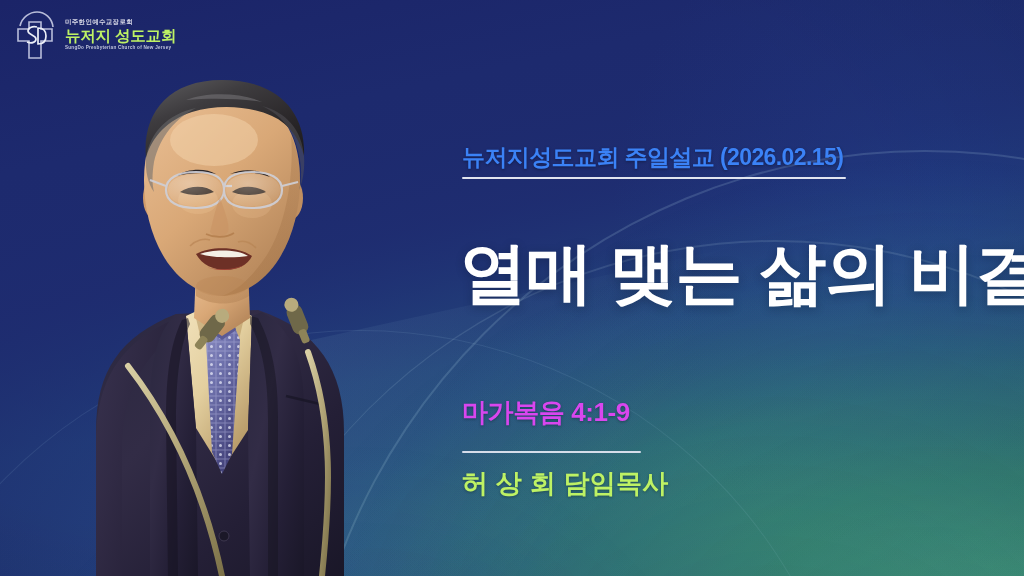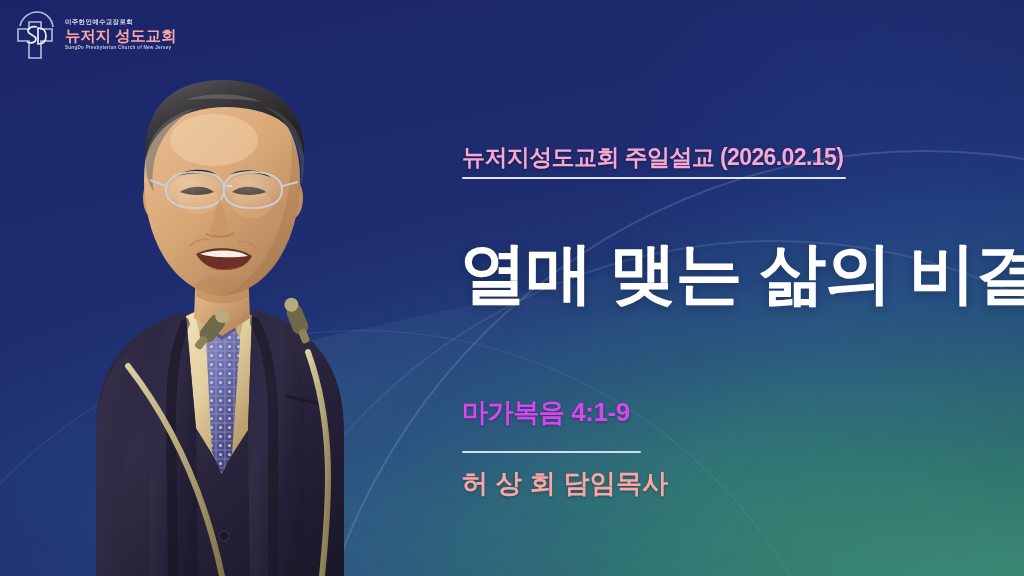--- a/index.html
+++ b/index.html
@@ -63,35 +63,35 @@
     position:absolute; left:12px; top:8px; height:54px;
     display:flex; align-items:center; gap:7px; z-index:40;
   }
   #logo .mark{ width:46px; height:50px; flex:0 0 auto; }
   #logo .txt{ display:flex; flex-direction:column; justify-content:center; line-height:1; }
   #logo .line1{
     font-size:6.5px; color:#e8e8f2; letter-spacing:0.3px; font-weight:700;
     white-space:nowrap; margin-bottom:2.5px; opacity:.93;
   }
   #logo .line2{
-    font-size:15.5px; color:#fca5a5; font-weight:700; letter-spacing:-0.2px;
+    font-size:15.5px; color:#bef264; font-weight:700; letter-spacing:-0.2px;
     white-space:nowrap; margin-bottom:3px;
   }
   #logo .line3{
     font-size:4.6px; color:#cfd3e6; letter-spacing:0.25px; font-weight:600;
     white-space:nowrap; opacity:.92;
   }
 
   
   #content{
     position:absolute; left:461px; top:0; width:563px; height:576px; z-index:30;
   }
   #series{
     position:absolute; left:1px; top:142px; width:100%;
-    font-size:23px; font-weight:700; color:#f9a8d4; letter-spacing:-0.6px;
+    font-size:23px; font-weight:700; color:#3b82f6; letter-spacing:-0.6px;
     white-space:nowrap; text-shadow:0 1px 3px rgba(0,0,0,.35);
   }
   #rule-top{
     position:absolute; left:1px; top:177px; width:384px; height:2px;
     background:#e9ecf5; opacity:.96; border-radius:1px;
   }
   #title{
     position:absolute; left:-1px; top:238px; width:600px;
     font-size:67px; font-weight:700; color:#ffffff; letter-spacing:-1px;
     white-space:nowrap; line-height:1.05;
@@ -101,21 +101,21 @@
     position:absolute; left:1px; top:395px;
     font-size:26px; font-weight:700; color:#d946ef; letter-spacing:-0.4px;
     white-space:nowrap; text-shadow:0 1px 3px rgba(0,0,0,.3);
   }
   #rule-mid{
     position:absolute; left:1px; top:451px; width:179px; height:2px;
     background:#dfe4f0; opacity:.95; border-radius:1px;
   }
   #speaker{
     position:absolute; left:1px; top:466px;
-    font-size:26px; font-weight:700; color:#fca5a5; letter-spacing:0.3px;
+    font-size:26px; font-weight:700; color:#bef264; letter-spacing:0.3px;
     white-space:nowrap; text-shadow:0 1px 3px rgba(0,0,0,.3);
   }
 </style>
 </head>
 <body>
 
 <div id="slide">
 
   <div class="bg-base"></div>
   <div class="bg-topblue"></div>

